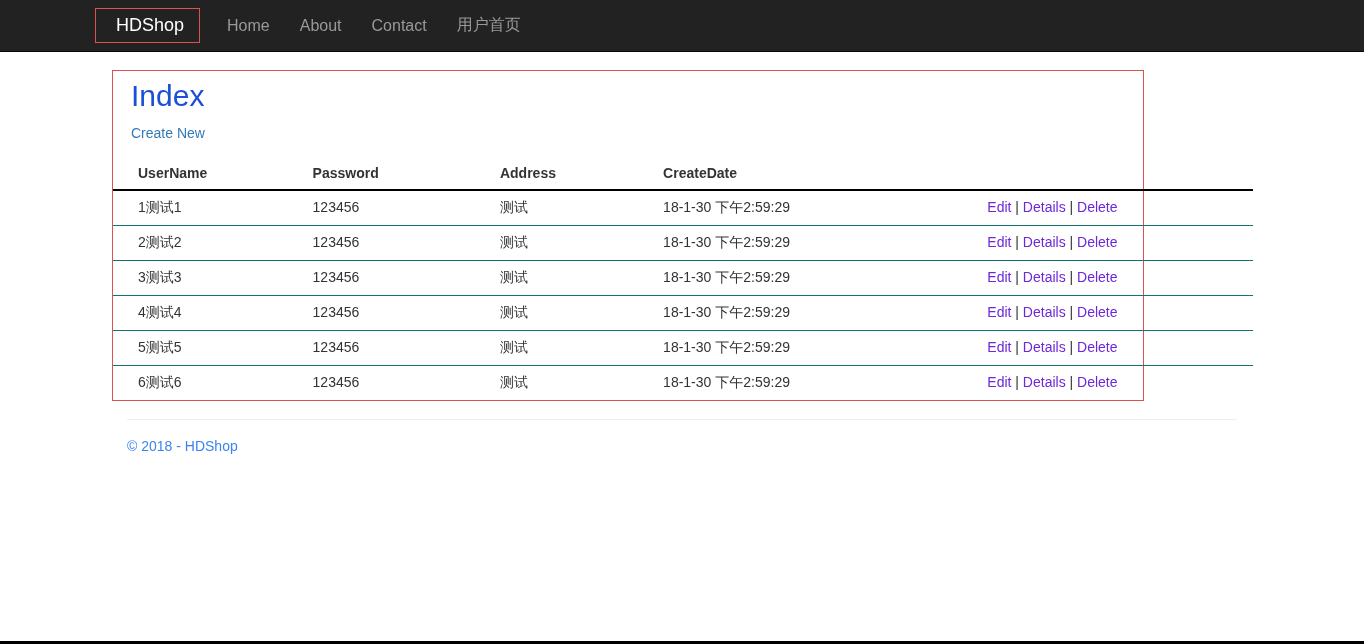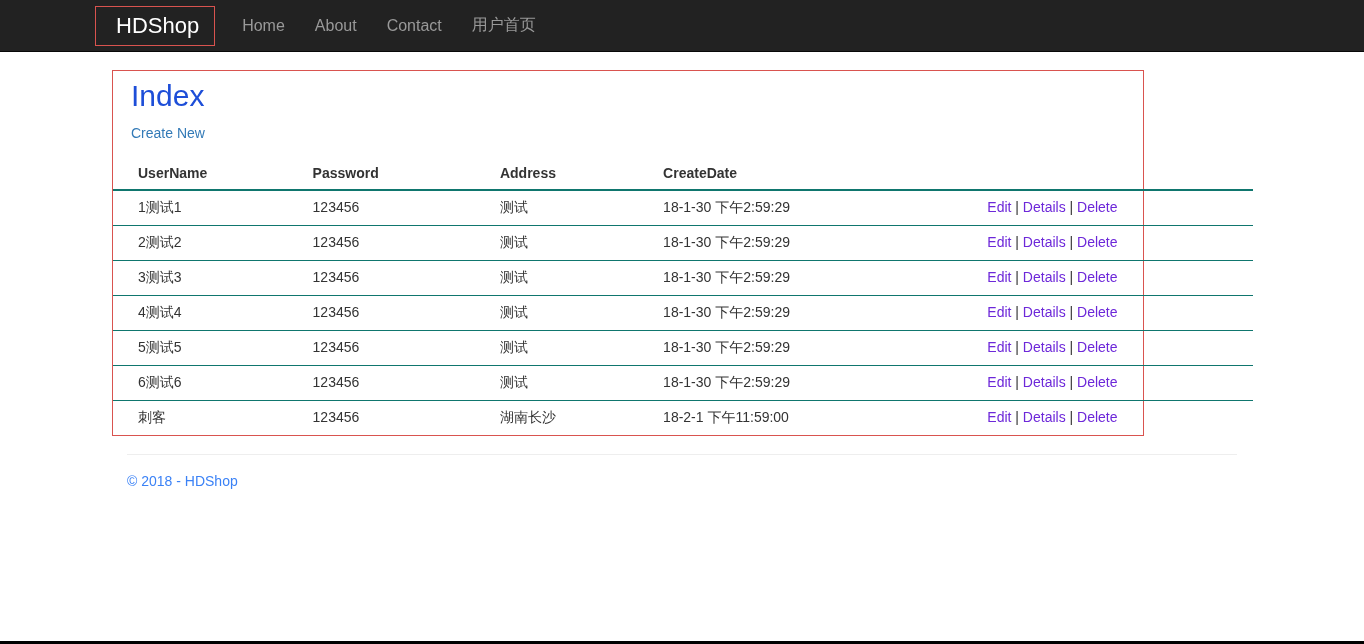--- a/index.html
+++ b/index.html
@@ -16,21 +16,21 @@
     .navbar {
       background: #222;
       border-bottom: 1px solid #080808;
       min-height: 45px;
       display: flex;
       align-items: center;
       padding: 0 95px;
     }
     .navbar-brand {
       color: #fff;
-      font-size: 22px;
+      font-size: 18px;
       padding: 6px 15px 6px 20px;
       text-decoration: none;
       border: 1px solid #d9534f;
       margin-right: 12px;
     }
     .nav-item {
       color: #999;
       text-decoration: none;
       padding: 15px 15px;
       font-size: 16px;
@@ -61,21 +61,21 @@
       margin-bottom: 16px;
     }
     table {
       width: 1140px;
       border-collapse: collapse;
       margin-top: 0;
     }
     th {
       text-align: left;
       padding: 8px;
-      border-bottom: 2px solid #0f766e;
+      border-bottom: 2px solid #000000;
       font-weight: 700;
     }
     td {
       padding: 8px;
       border-top: 1px solid #0f766e;
       vertical-align: top;
     }
     th:first-child, td:first-child {
       padding-left: 25px;
     }
@@ -170,27 +170,20 @@
             <td>18-1-30 下午2:59:29</td>
             <td><a class="action-link">Edit</a><span class="sep"> | </span><a class="action-link">Details</a><span class="sep"> | </span><a class="action-link">Delete</a></td>
           </tr>
           <tr>
             <td>6测试6</td>
             <td>123456</td>
             <td>测试</td>
             <td>18-1-30 下午2:59:29</td>
             <td><a class="action-link">Edit</a><span class="sep"> | </span><a class="action-link">Details</a><span class="sep"> | </span><a class="action-link">Delete</a></td>
           </tr>
-          <tr>
-            <td>刺客</td>
-            <td>123456</td>
-            <td>湖南长沙</td>
-            <td>18-2-1 下午11:59:00</td>
-            <td><a class="action-link">Edit</a><span class="sep"> | </span><a class="action-link">Details</a><span class="sep"> | </span><a class="action-link">Delete</a></td>
-          </tr>
         </tbody>
     </table>
   </div>
   <hr class="footer-hr">
   <p class="footer-text">© 2018 - HDShop</p>
 </div>
 
 <div class="bottom-bar"></div>
 
 </body></html>

